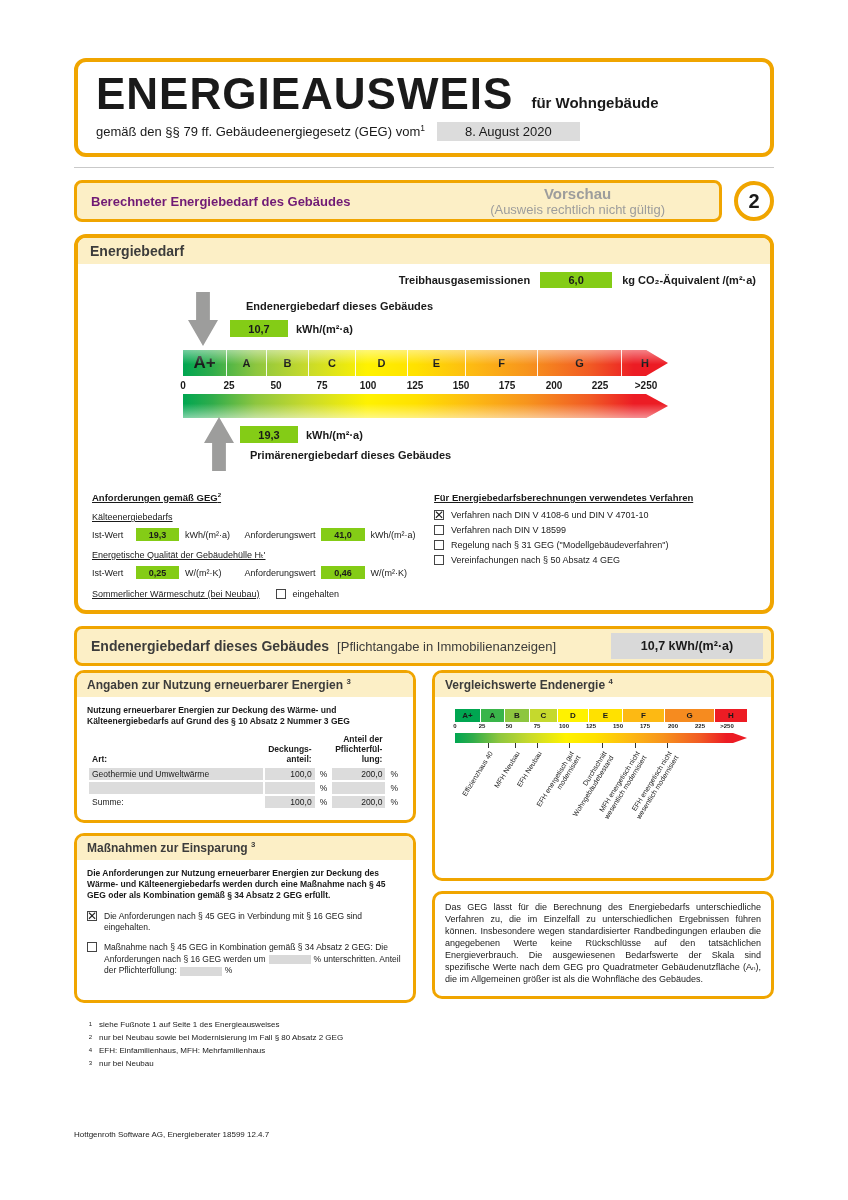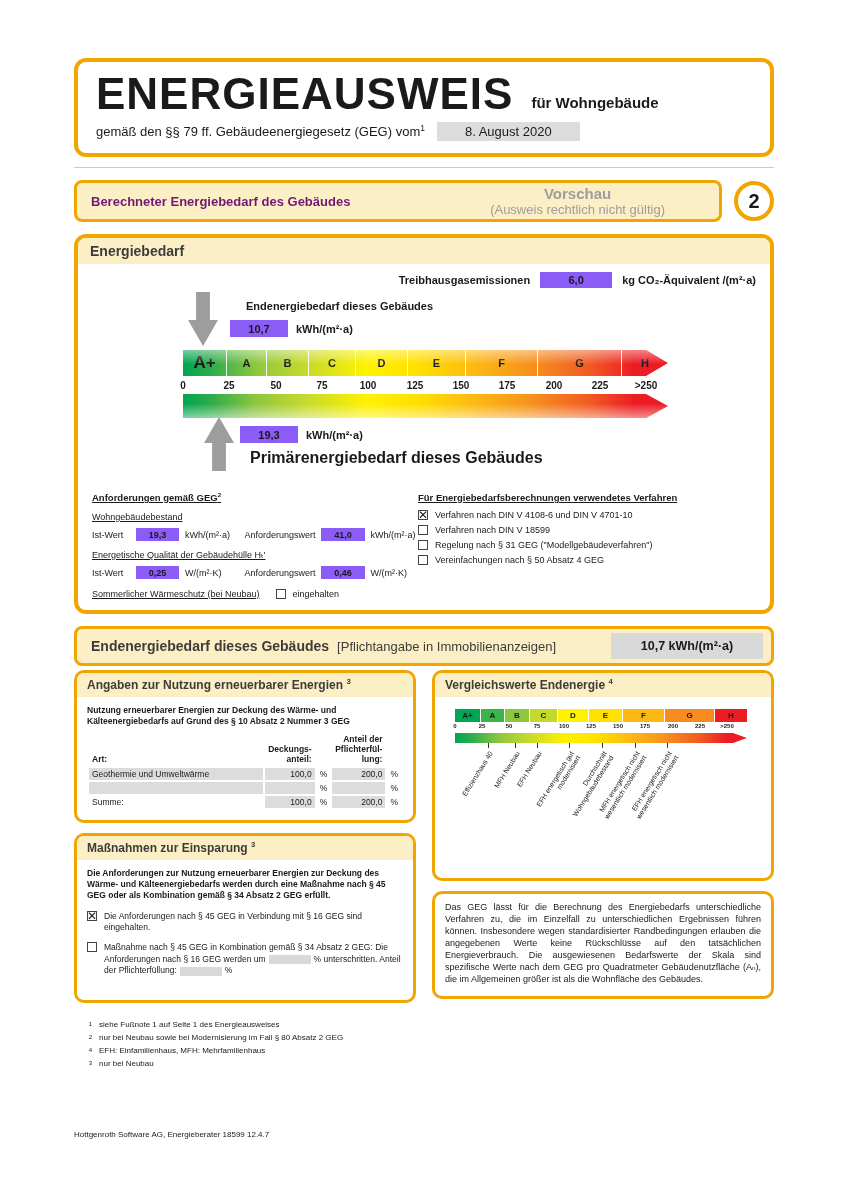--- a/index.html
+++ b/index.html
@@ -27,21 +27,21 @@
   .sb-preview { margin-left:auto; margin-right:40px; text-align:center; color:#9D9D9C; }
   .sb-preview .p1 { font-size:15px; font-weight:bold; }
   .sb-preview .p2 { font-size:13px; }
   .page-circle { width:40px; height:40px; border:4px solid #F0A500; border-radius:50%; background:#fff; display:flex; align-items:center; justify-content:center; font-size:20px; font-weight:bold; flex:none; }
 
   
   .ebox { margin-top:12px; border:4px solid #F0A500; border-radius:12px; overflow:hidden; background:#fff; }
   .ebox-title { background:#FCEFC6; padding:5px 12px; font-size:14px; font-weight:bold; color:#3C3C3B; }
   .ebox-body { position:relative; padding:4px 0 8px; }
   .ghg-row { display:flex; justify-content:flex-end; align-items:center; gap:10px; padding-right:14px; font-size:11px; font-weight:bold; margin-top:4px; }
-  .vbox { background:#8b5cf6; display:inline-flex; align-items:center; justify-content:center; font-weight:bold; }
+  .vbox { background:#84cc16; display:inline-flex; align-items:center; justify-content:center; font-weight:bold; }
   .ghg-val { width:72px; height:16px; font-size:11px; }
 
   .scale-zone { position:relative; height:310px; margin-top:4px; }
   .end-label { position:absolute; left:168px; top:8px; font-size:11px; font-weight:bold; }
   .end-value { position:absolute; left:152px; top:28px; display:flex; align-items:center; gap:8px; font-size:11px; font-weight:bold; }
   .end-value .vbox, .prim-value .vbox { width:58px; height:17px; font-size:11px; }
 
   .blockarrow { position:absolute; background:#9D9D9C; }
   .arrow-down { left:110px; top:0; width:30px; height:54px;
     clip-path:polygon(27% 0,73% 0,73% 52%,100% 52%,50% 100%,0 52%,27% 52%); }
@@ -57,36 +57,36 @@
   .band2::after { content:""; position:absolute; inset:0; background:linear-gradient(0deg,rgba(255,255,255,.5),rgba(255,255,255,0) 60%); }
   .band-letters { position:absolute; inset:0; display:flex; }
   .cell { display:flex; align-items:center; justify-content:center; font-weight:bold; font-size:11px; border-right:1px solid rgba(255,255,255,.9); }
   .cell.aplus { font-size:17px; }
   .cell.last { border-right:none; }
 
   .ticks1 { position:absolute; top:88px; left:0; width:100%; height:12px; font-size:10px; font-weight:bold; }
   .ticks1 span { position:absolute; transform:translateX(-50%); }
 
   .prim-value { position:absolute; left:162px; top:134px; display:flex; align-items:center; gap:8px; font-size:11px; font-weight:bold; }
-  .prim-label { position:absolute; left:172px; top:157px; font-size:16px; font-weight:bold; }
+  .prim-label { position:absolute; left:172px; top:157px; font-size:11px; font-weight:bold; }
 
   .req-col { position:absolute; top:200px; left:14px; width:332px; font-size:9px; }
   .req-title { font-size:9.5px; font-weight:bold; text-decoration:underline; }
   .req-sub { text-decoration:underline; margin-top:9px; }
   .req-row { display:flex; align-items:center; gap:6px; margin-top:6px; }
   .req-row .lbl { width:44px; }
   .req-row .vbox { width:50px; height:13px; font-size:9px; }
   .req-row .unit { width:62px; }
   .summer-row { margin-top:10px; display:flex; align-items:center; gap:16px; }
   .summer-row .head { text-decoration:underline; }
   .cbwrap { display:flex; align-items:center; gap:7px; }
   .cb { position:relative; width:10px; height:10px; border:1px solid #444; background:#fff; flex:none; }
   .cb .mark { position:absolute; left:50%; top:50%; transform:translate(-50%,-54%); font-size:12px; font-weight:bold; line-height:1; }
 
-  .meth-col { position:absolute; top:200px; left:340px; width:334px; font-size:9px; }
+  .meth-col { position:absolute; top:200px; left:356px; width:334px; font-size:9px; }
   .meth-title { font-size:9.5px; font-weight:bold; text-decoration:underline; margin-bottom:7px; }
   .meth-item { display:flex; gap:7px; margin-top:5px; align-items:flex-start; }
   .meth-item .cb { margin-top:0; }
 
   
   .endbar { margin-top:12px; border:3px solid #F0A500; border-radius:8px; background:#FCEFC6; height:40px; display:flex; align-items:center; padding:0 8px 0 14px; gap:8px; }
   .endbar .t1 { font-size:14px; font-weight:bold; color:#3C3C3B; }
   .endbar .t2 { font-size:13px; color:#3C3C3B; }
   .endbar .val { margin-left:auto; background:#D9D9D9; width:152px; height:26px; display:flex; align-items:center; justify-content:center; font-size:12.5px; font-weight:bold; }
 
@@ -216,21 +216,21 @@
 
         <div class="blockarrow arrow-up"></div>
         <div class="prim-value">
           <span class="vbox">19,3</span>
           <span>kWh/(m²·a)</span>
         </div>
         <div class="prim-label">Primärenergiebedarf dieses Gebäudes</div>
 
         <div class="req-col">
           <div class="req-title"><span>Anforderungen gemäß GEG</span><span class="sup">2</span></div>
-          <div class="req-sub">Wohngebäudebestand</div>
+          <div class="req-sub">Kälteenergiebedarfs</div>
           <div class="req-row">
             <span class="lbl">Ist-Wert</span>
             <span class="vbox">19,3</span>
             <span class="unit">kWh/(m²·a)</span>
             <span>Anforderungswert</span>
             <span class="vbox">41,0</span>
             <span class="unit">kWh/(m²·a)</span>
           </div>
           <div class="req-sub">Energetische Qualität der Gebäudehülle Hₜ'</div>
           <div class="req-row">

